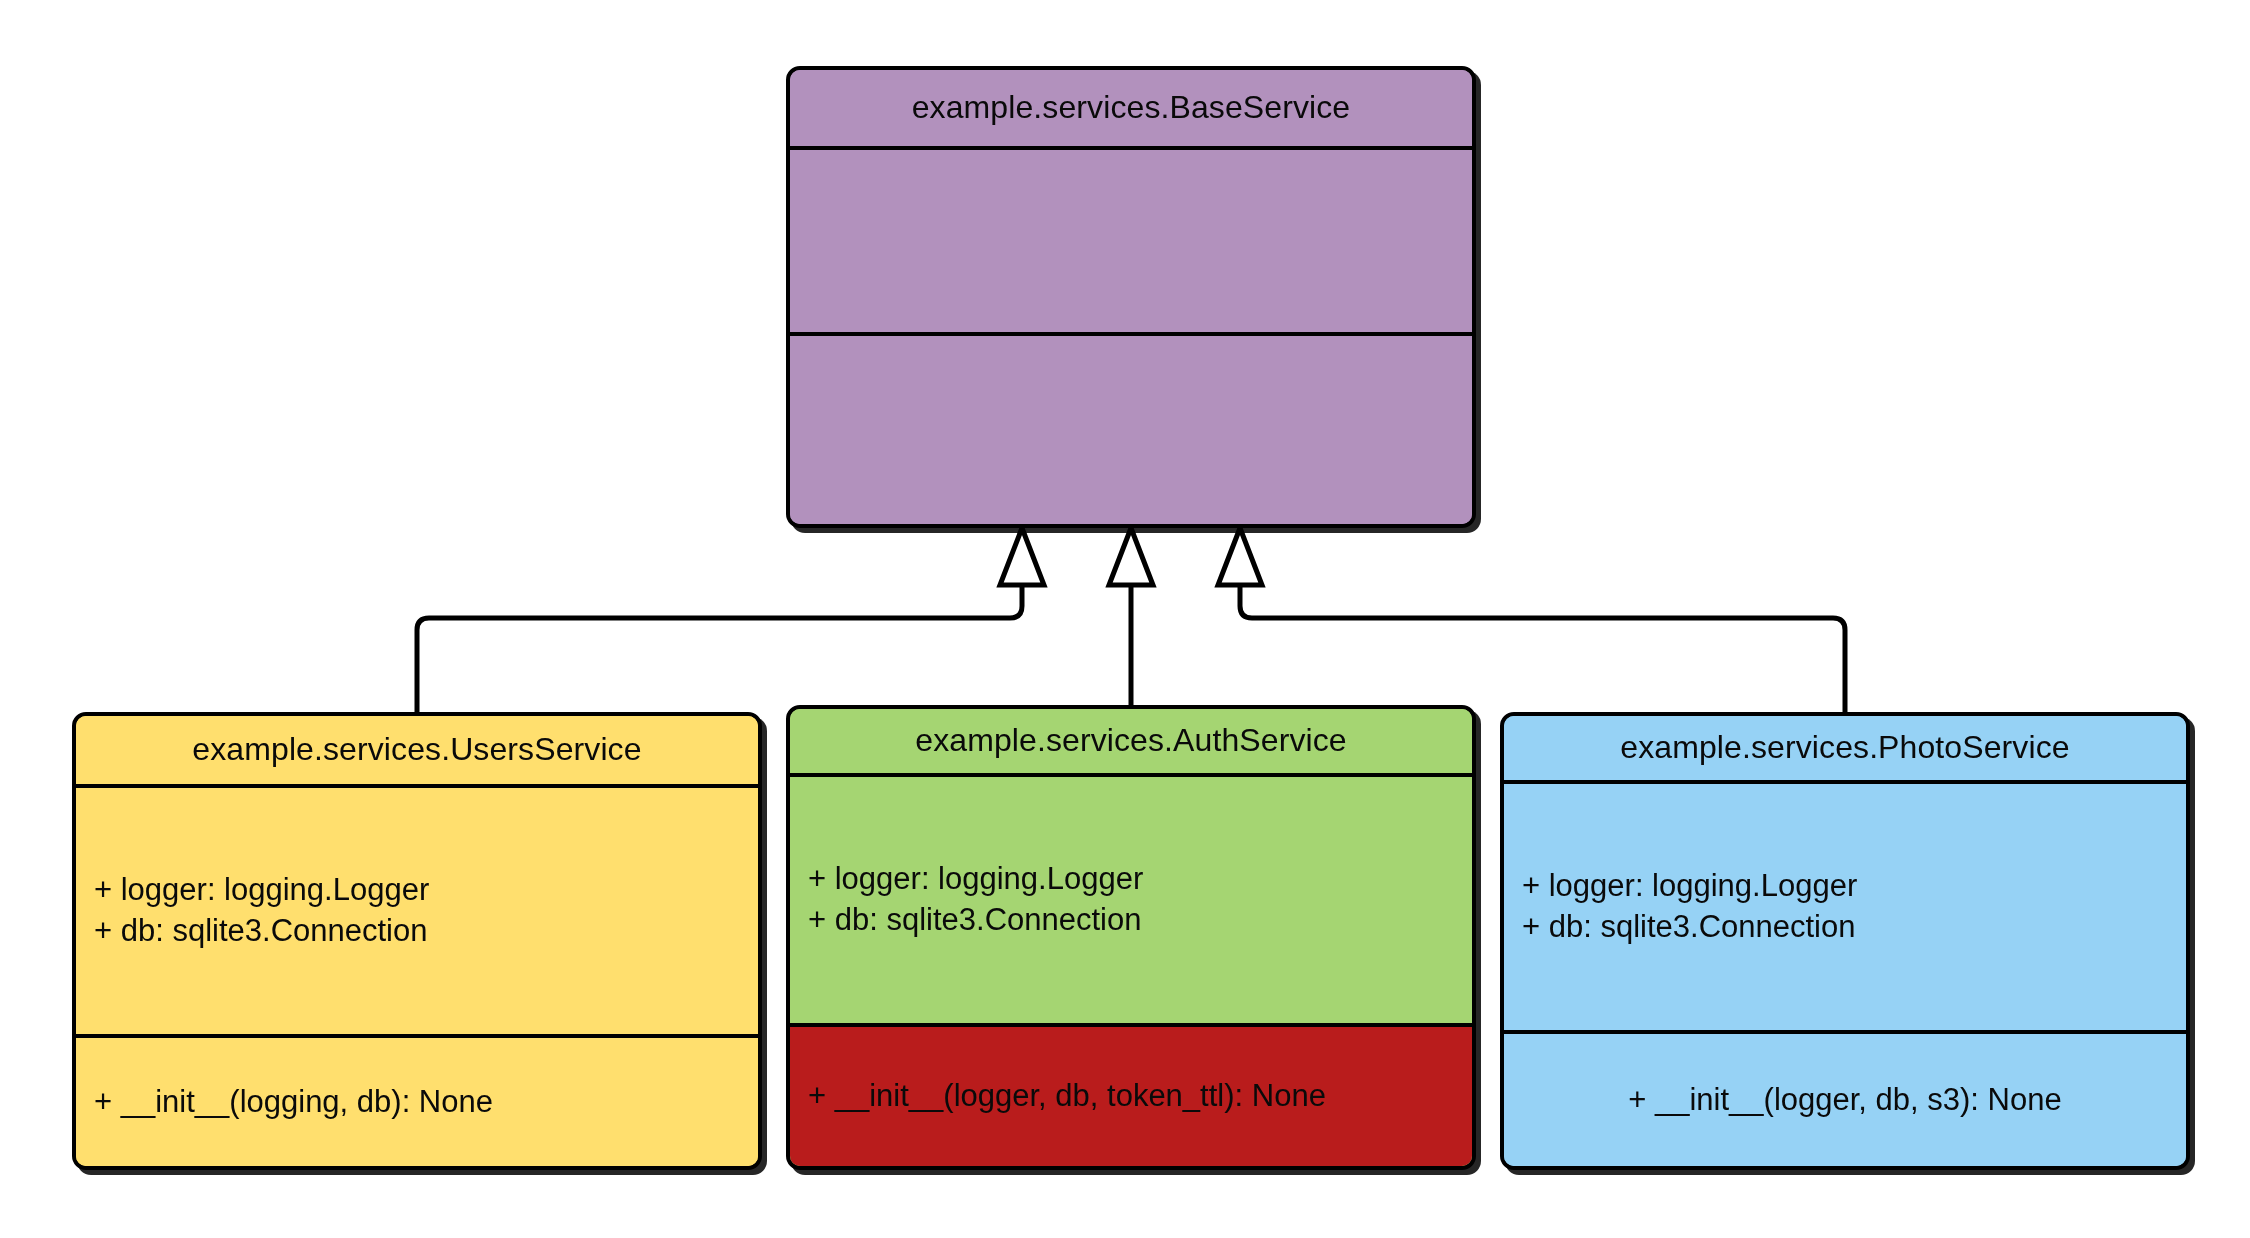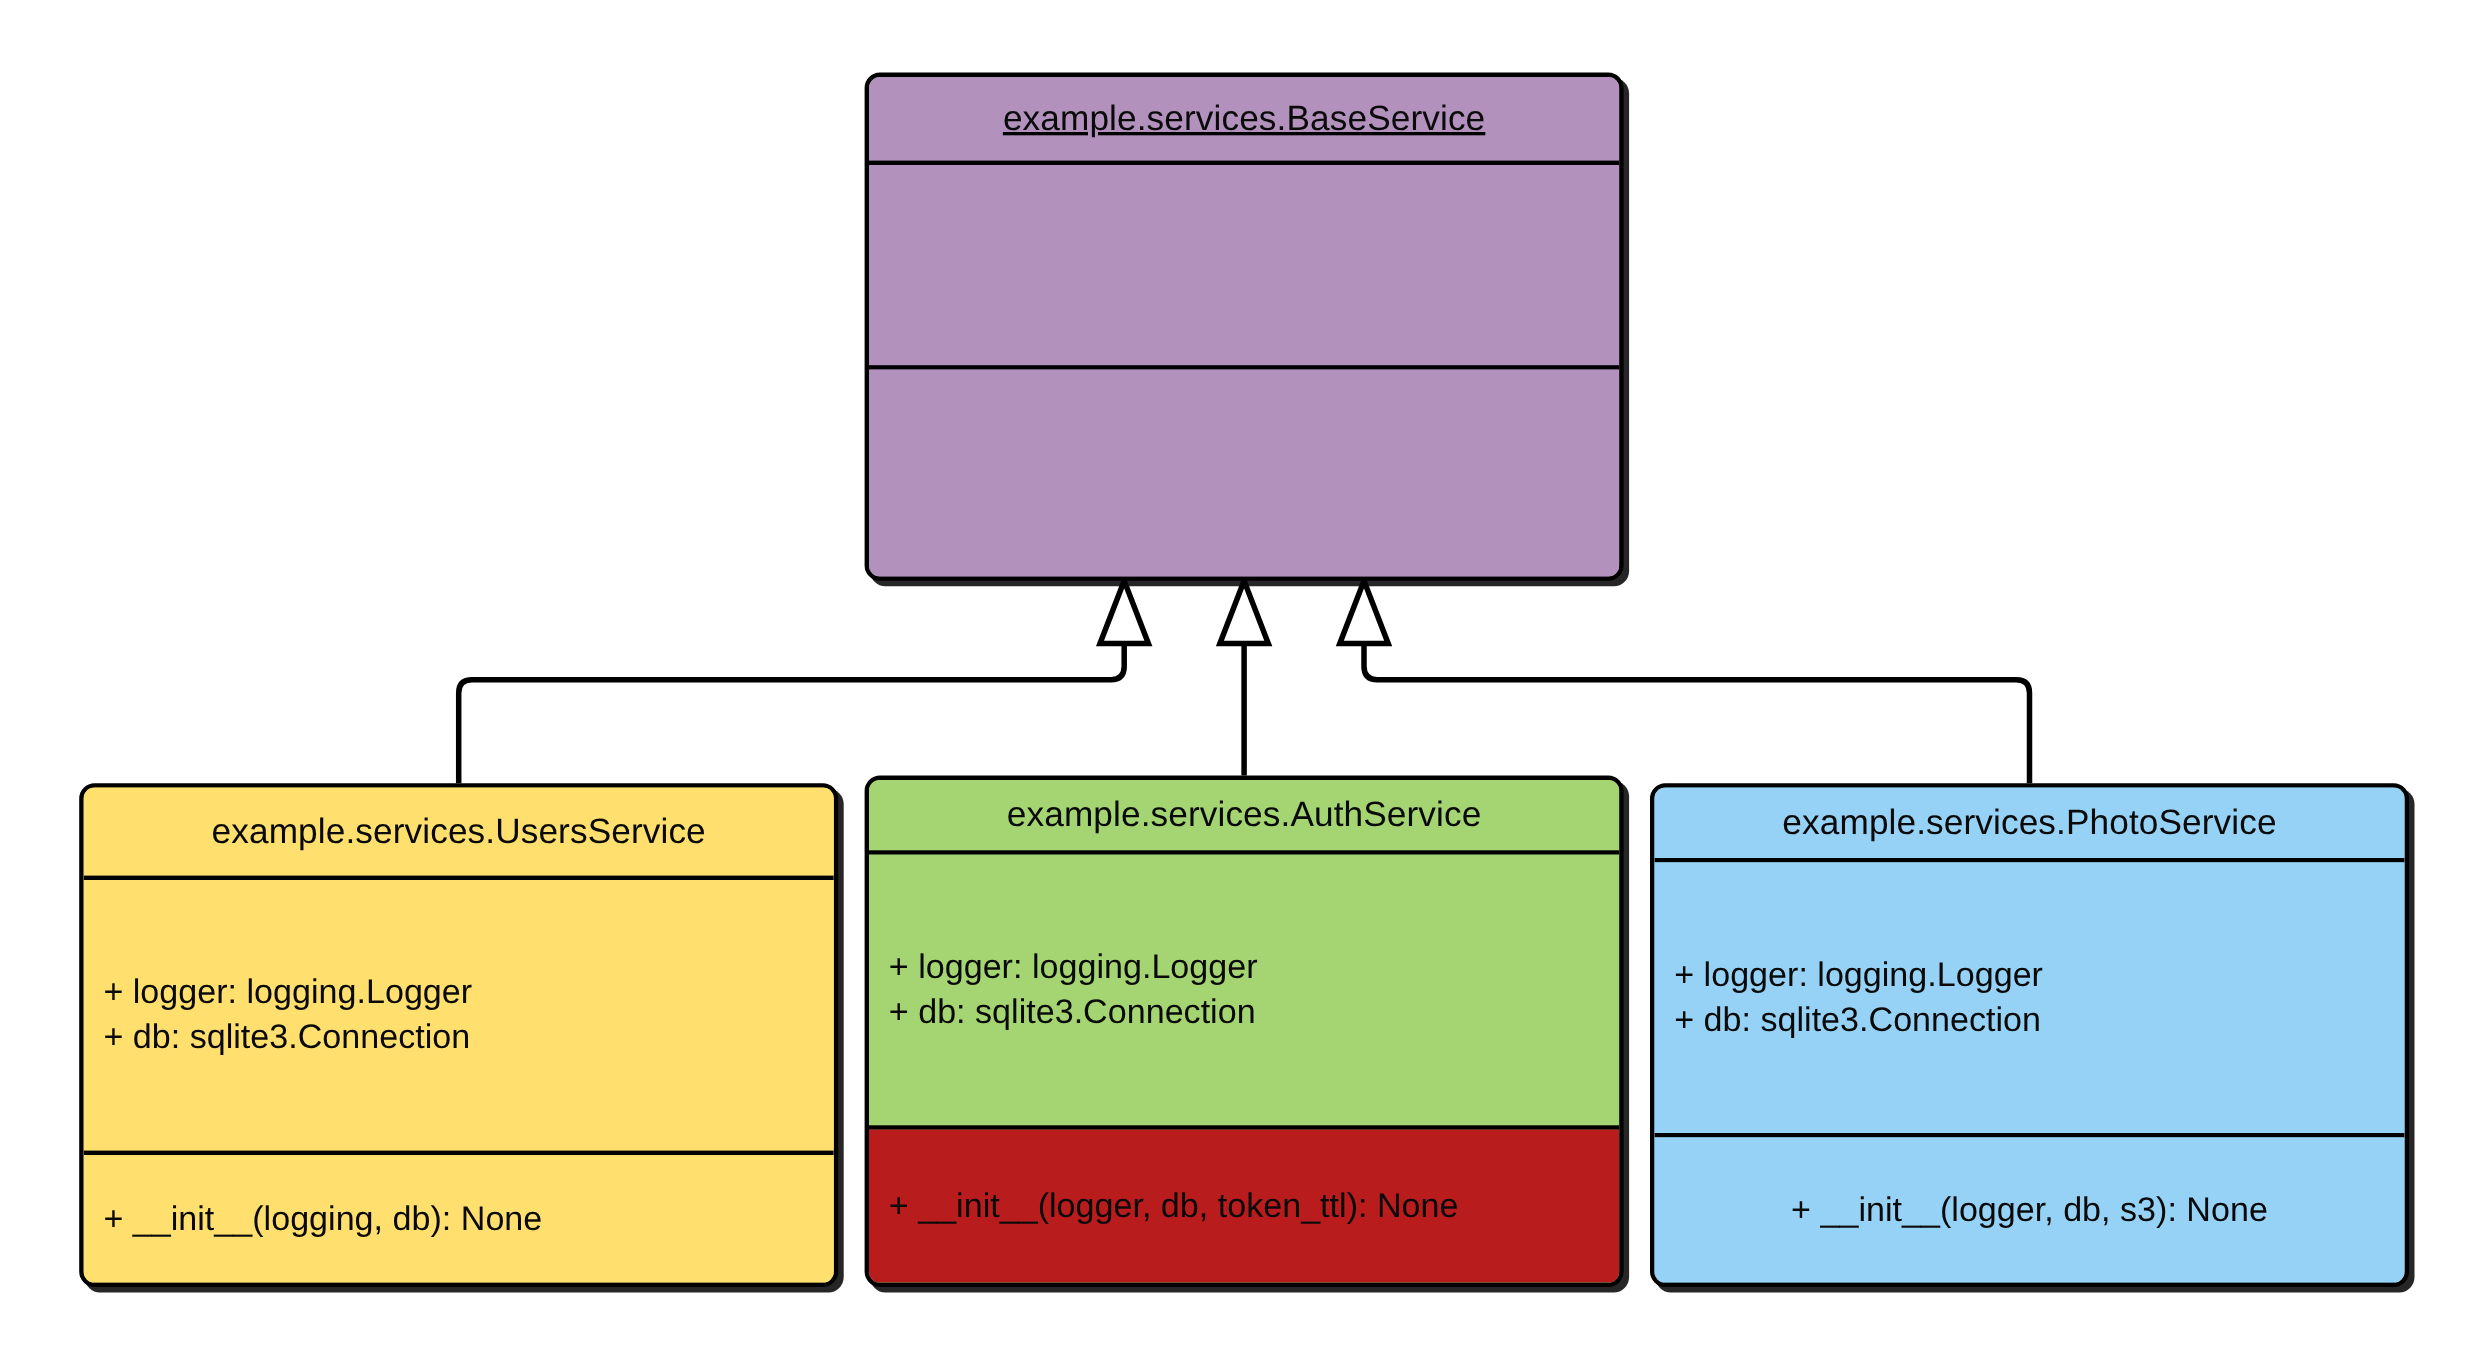--- a/index.html
+++ b/index.html
@@ -80,21 +80,21 @@
   #node-base {
     left: 786px;  top: 66px;  width: 690px;  height: 462px;
   }
   #node-base .class-name-band    { height: 80px; }
   #node-base .class-attrs-band   { height: 186px; }
   #node-base .class-methods-band { flex: 1 1 auto; }
 
   #node-users {
     left: 72px;   top: 712px; width: 690px; height: 458px;
   }
-  #node-users .class-name-band    { height: 84px; }
+  #node-users .class-name-band    { height: 72px; }
   #node-users .class-attrs-band   { height: 250px; }
   #node-users .class-methods-band { flex: 1 1 auto; }
 
   #node-auth {
     left: 786px;  top: 705px; width: 690px; height: 465px; justify-content: flex-end;
   }
   #node-auth .class-name-band    { height: 68px; }
   #node-auth .class-attrs-band   { height: 250px; }
   #node-auth .class-methods-band { flex: 1 1 auto; }
 
@@ -121,21 +121,21 @@
       <path d="M 1131,705 L 1131,585" fill="none" stroke="#000000" stroke-width="5" stroke-linecap="butt"></path>
       <polygon points="1131,528 1109,585 1153,585" fill="#ffffff" stroke="#000000" stroke-width="5" stroke-linejoin="miter"></polygon>
     </g>
 
     <g>
       <path d="M 1845,712 L 1845,630 Q 1845,618 1833,618 L 1252,618 Q 1240,618 1240,606 L 1240,585" fill="none" stroke="#000000" stroke-width="5" stroke-linecap="butt"></path>
       <polygon points="1240,528 1218,585 1262,585" fill="#ffffff" stroke="#000000" stroke-width="5" stroke-linejoin="miter"></polygon>
     </g>
   </svg>
 
-  <div class="uml-class" id="node-base" style="background: rgb(178, 145, 189); text-decoration: underline;">
+  <div class="uml-class" id="node-base" style="background: rgb(178, 145, 189);">
     <div class="class-name-band" style="background: rgb(178, 145, 189);">
       <span class="class-name-text">example.services.BaseService</span>
     </div>
     <div class="class-attrs-band band-empty" style="background: rgb(178, 145, 189);"></div>
     <div class="class-methods-band band-empty" style="background: rgb(178, 145, 189);"></div>
   </div>
 
   <div class="uml-class" id="node-users" style="background: rgb(255, 223, 110);">
     <div class="class-name-band" style="background: rgb(255, 223, 110);">
       <span class="class-name-text">example.services.UsersService</span>

